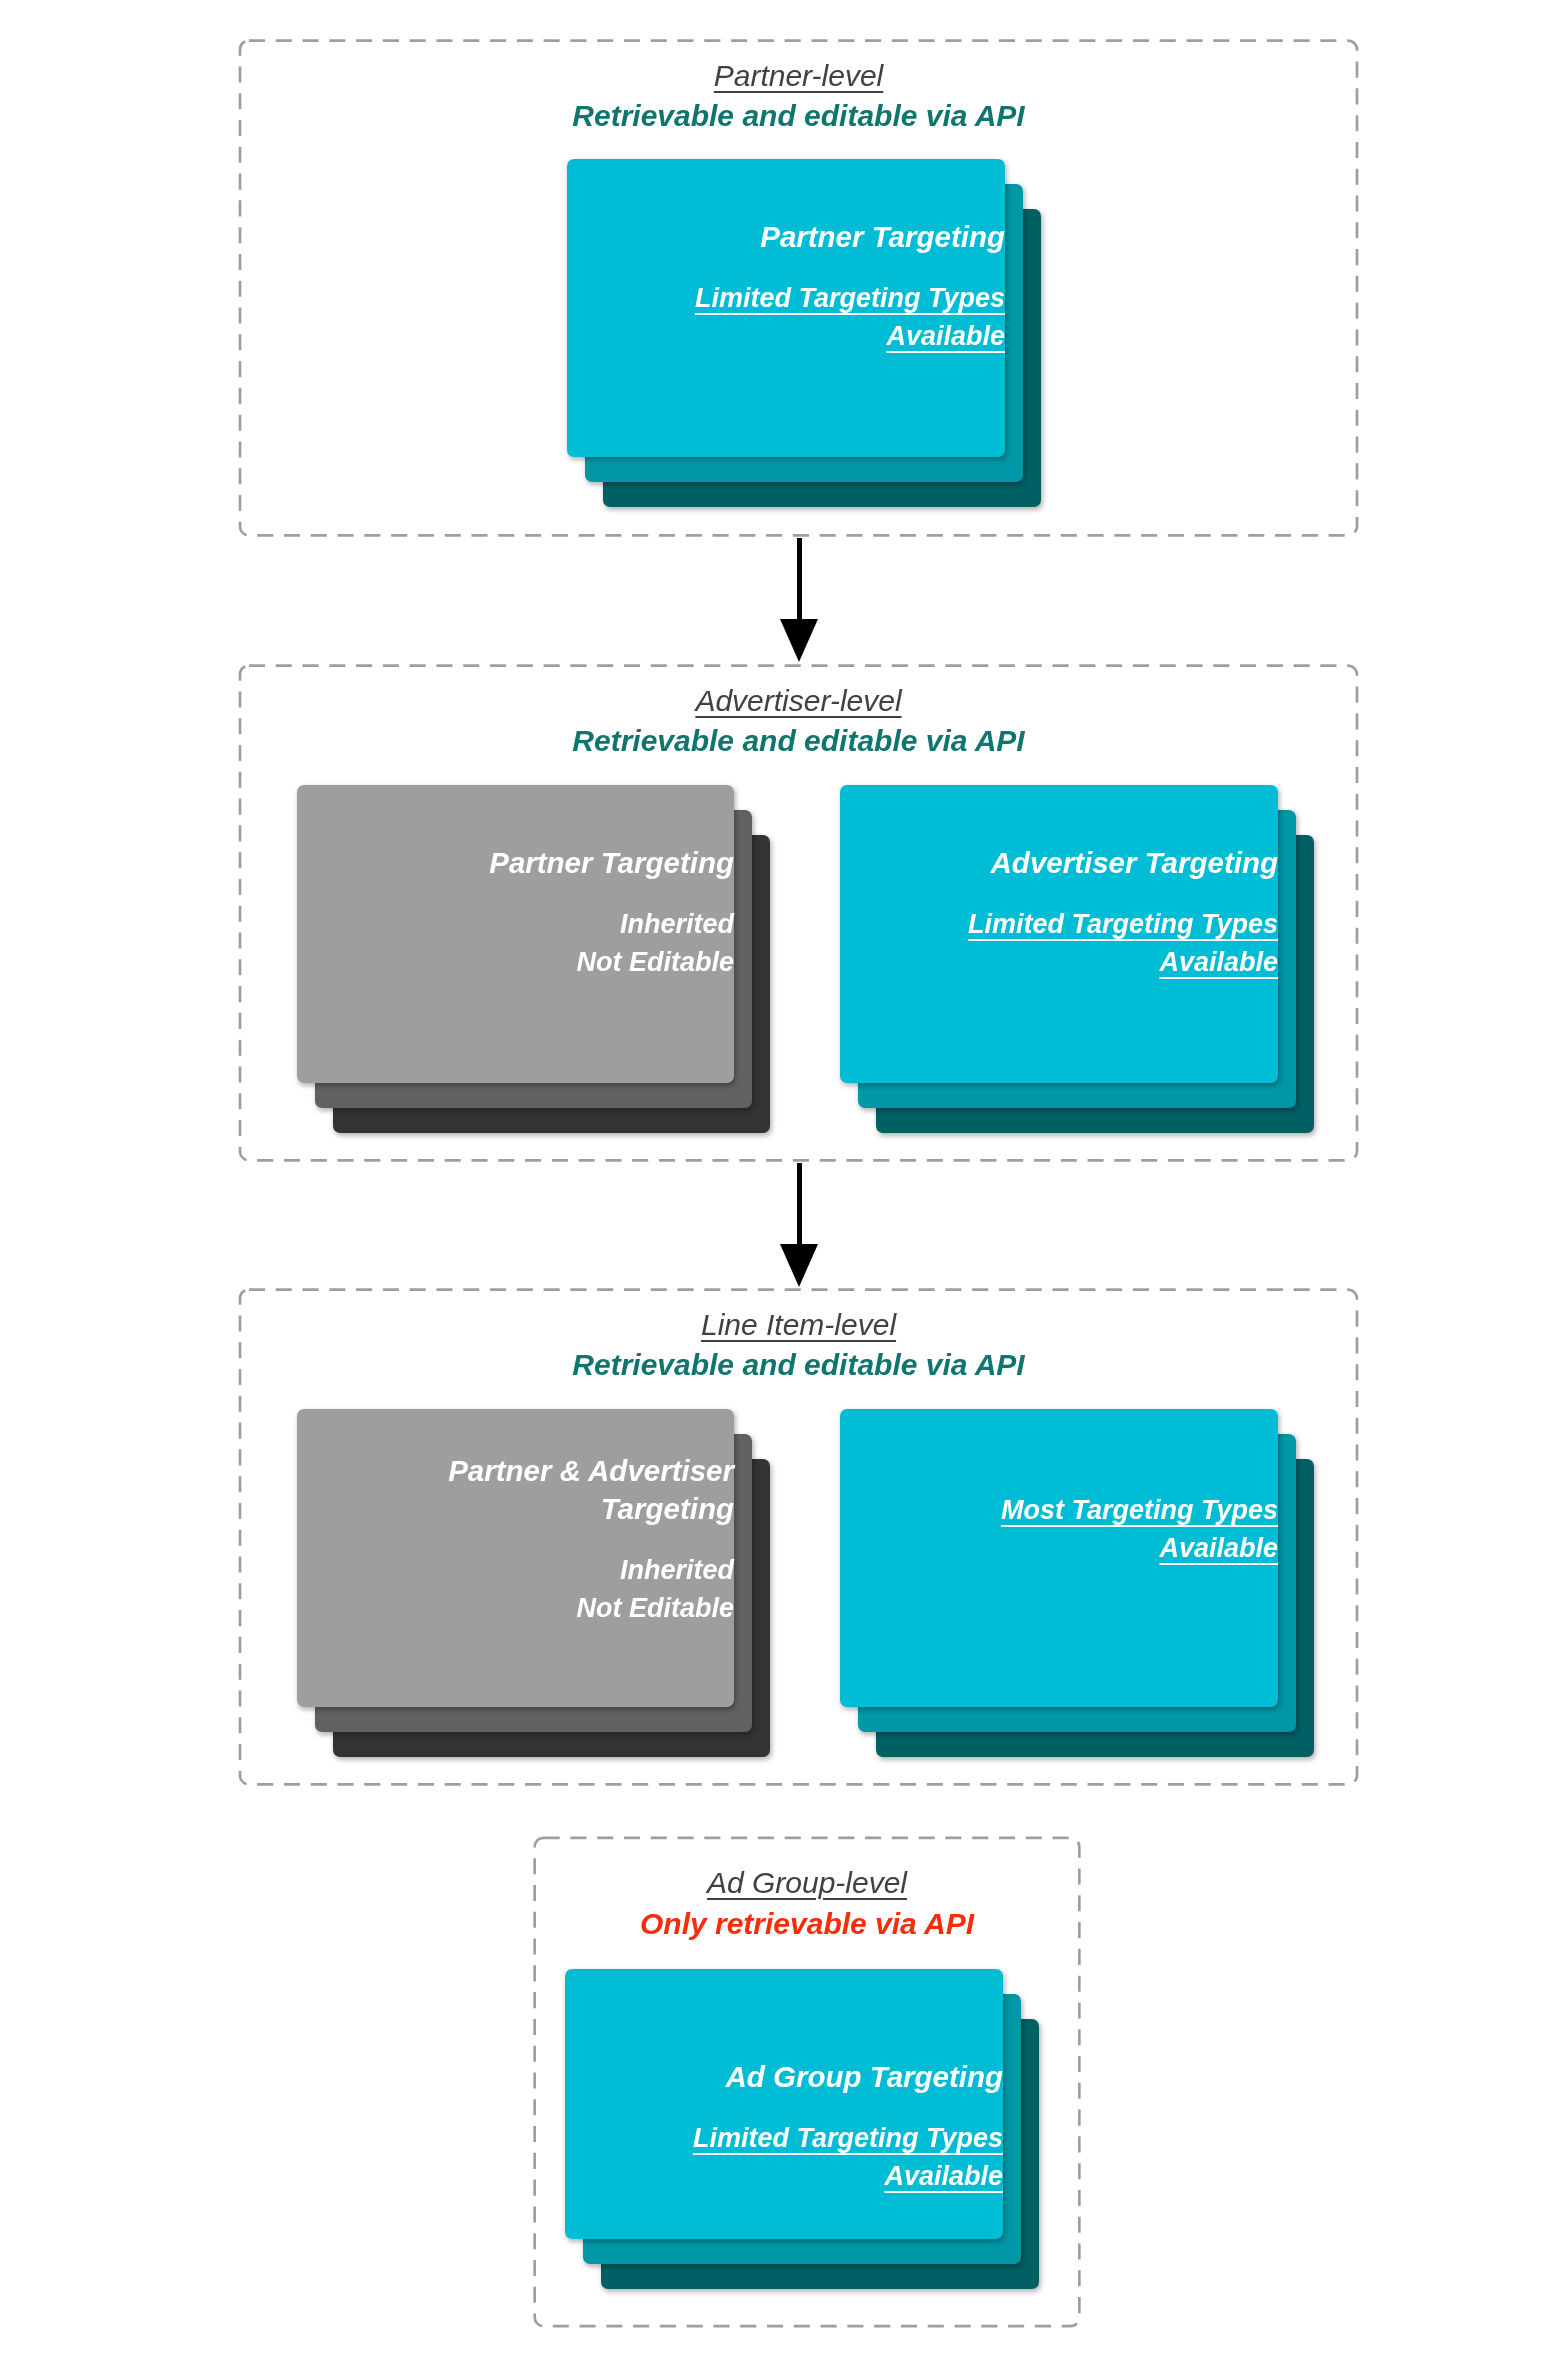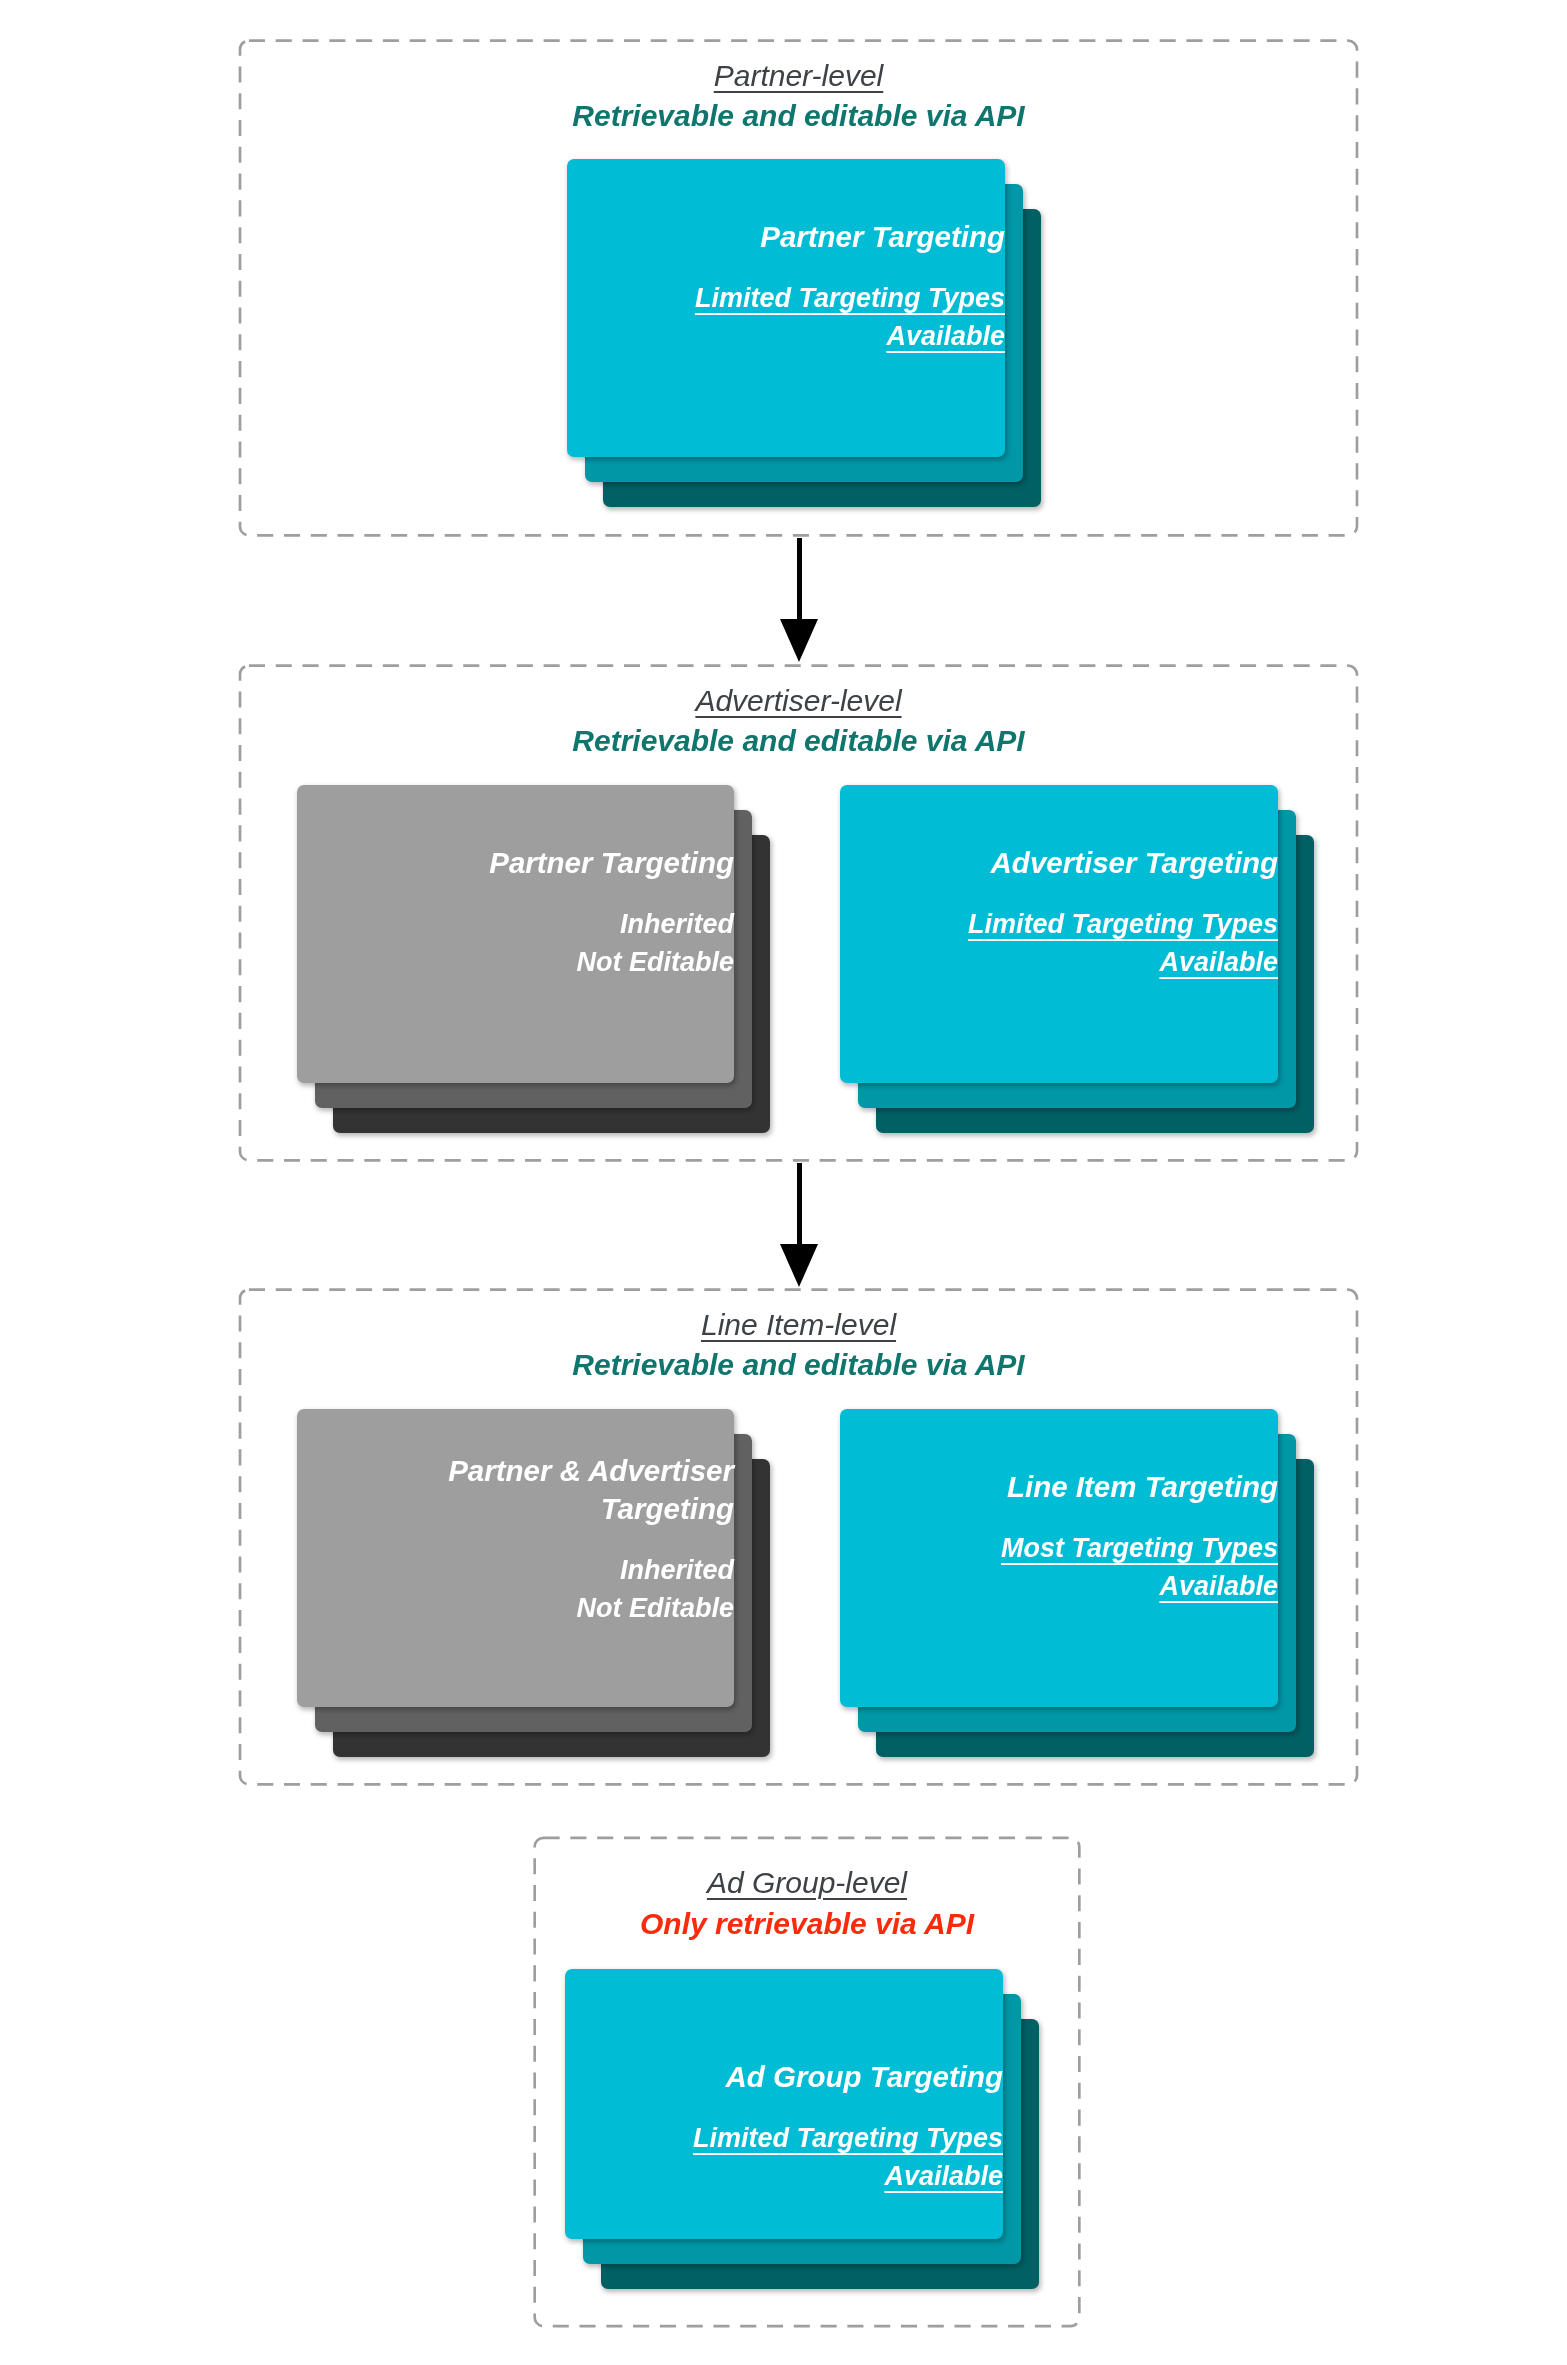--- a/index.html
+++ b/index.html
@@ -145,24 +145,20 @@
         <div class="card-body">
           <span class="line">Inherited</span>
           <span class="line">Not Editable</span>
         </div>
       </div>
     </div>
     <div class="stack" style="left:603px;top:122px;width:438px;height:298px;">
       <div class="layer back teal-back" style="width:438px;height:298px;"></div>
       <div class="layer mid teal-mid" style="width:438px;height:298px;"></div>
       <div class="card teal-front" style="width:438px;height:298px;padding-top:59px;">
-        <div class="card-title">
-          <span class="line">Line Item Targeting</span>
-          <span class="line"></span>
-        </div>
         <div class="card-body underlined">
           <span class="line">Most Targeting Types</span>
           <span class="line">Available</span>
         </div>
       </div>
     </div>
   </div>
 
   <div class="section" style="left:532px;top:1835px;width:550px;height:494px;">
     <svg class="dash-border" width="550" height="494" viewBox="0 0 616 553">

